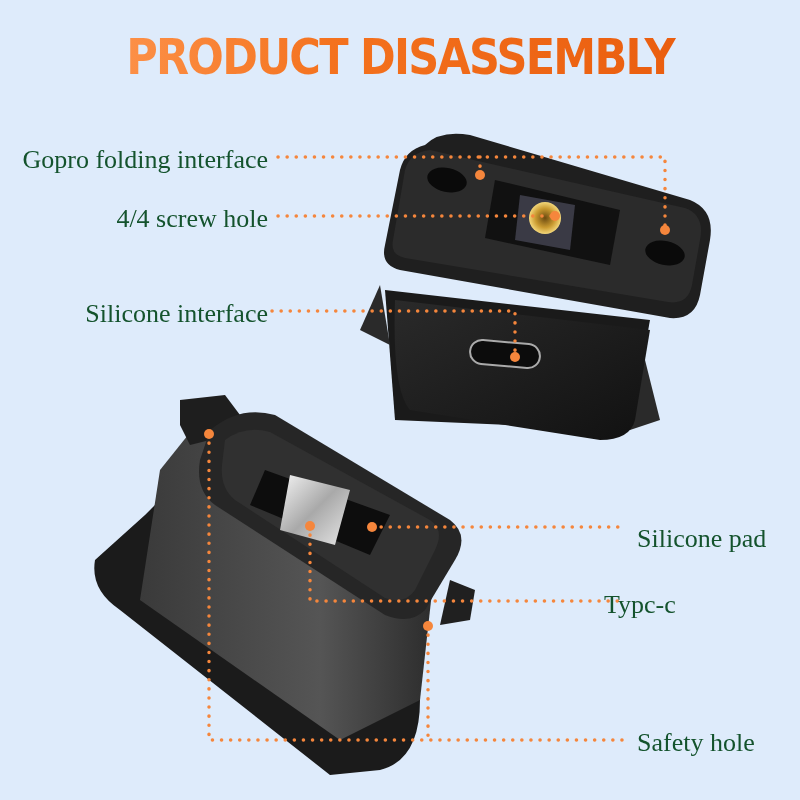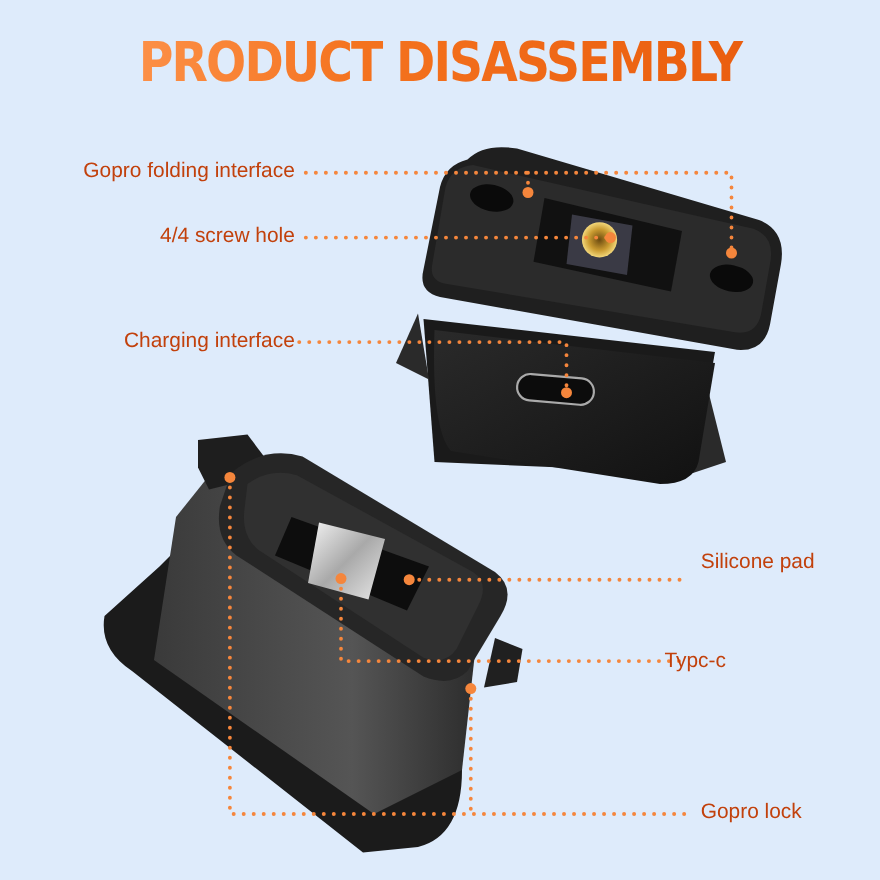--- a/index.html
+++ b/index.html
@@ -1,19 +1,19 @@
 <!DOCTYPE html>
 <html><head>
 <meta charset="utf-8">
 <style>
   html,body{margin:0;padding:0;}
   body{width:800px;height:800px;overflow:hidden;background:#deebfb;position:relative;font-family:"Liberation Sans","DejaVu Sans",sans-serif;}
   .title{position:absolute;left:0;top:28px;width:800px;text-align:center;font-family:"DejaVu Sans",sans-serif;font-weight:bold;font-size:50px;letter-spacing:-2px;
     background:linear-gradient(90deg,#ff9a55 0%,#f4721e 40%,#e85a0c 100%);-webkit-background-clip:text;background-clip:text;color:transparent;transform:scaleX(0.86);}
-  .label{position:absolute;font-family:Liberation Sans, sans-serif;font-size:19px;color:#c2410c;white-space:nowrap;}
+  .label{position:absolute;font-family:Liberation Serif, serif;font-size:26px;color:#14532d;white-space:nowrap;}
   .label.r{text-align:right;}
   svg.art{position:absolute;left:0;top:0;}
 </style>
 </head>
 <body>
 
 <div class="title">PRODUCT DISASSEMBLY</div>
 
 <svg class="art" width="800" height="800" viewBox="0 0 800 800">
   <defs>
@@ -81,16 +81,16 @@
     <circle cx="515" cy="357" r="5"></circle>
     <circle cx="372" cy="527" r="5"></circle>
     <circle cx="310" cy="526" r="5"></circle>
     <circle cx="209" cy="434" r="5"></circle>
     <circle cx="428" cy="626" r="5"></circle>
   </g>
 </svg>
 
 <div class="label r" style="right:532px;top:145px;">Gopro folding interface</div>
 <div class="label r" style="right:532px;top:204px;">4/4 screw hole</div>
-<div class="label r" style="right:532px;top:299px;">Charging interface</div>
-<div class="label" style="left:637px;top:500px;">Silicone pad</div>
+<div class="label r" style="right:532px;top:299px;">Silicone interface</div>
+<div class="label" style="left:637px;top:524px;">Silicone pad</div>
 <div class="label" style="left:604px;top:590px;">Typc-c</div>
-<div class="label" style="left:637px;top:728px;">Gopro lock</div>
+<div class="label" style="left:637px;top:728px;">Safety hole</div>
 
 </body></html>

